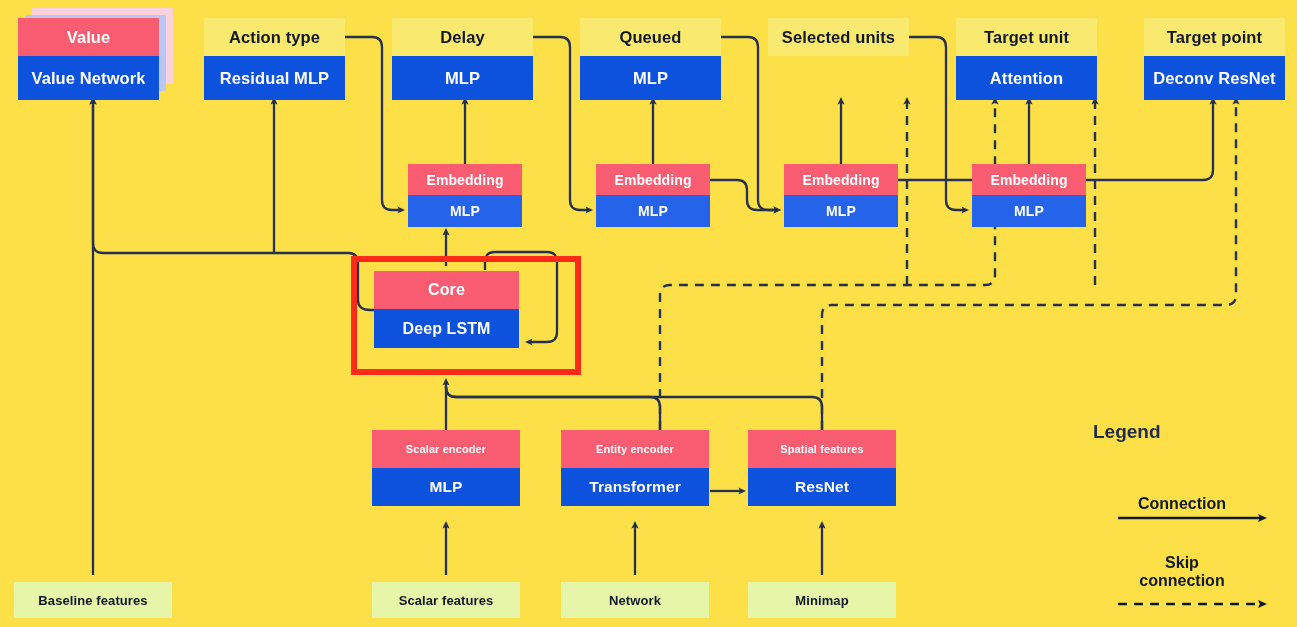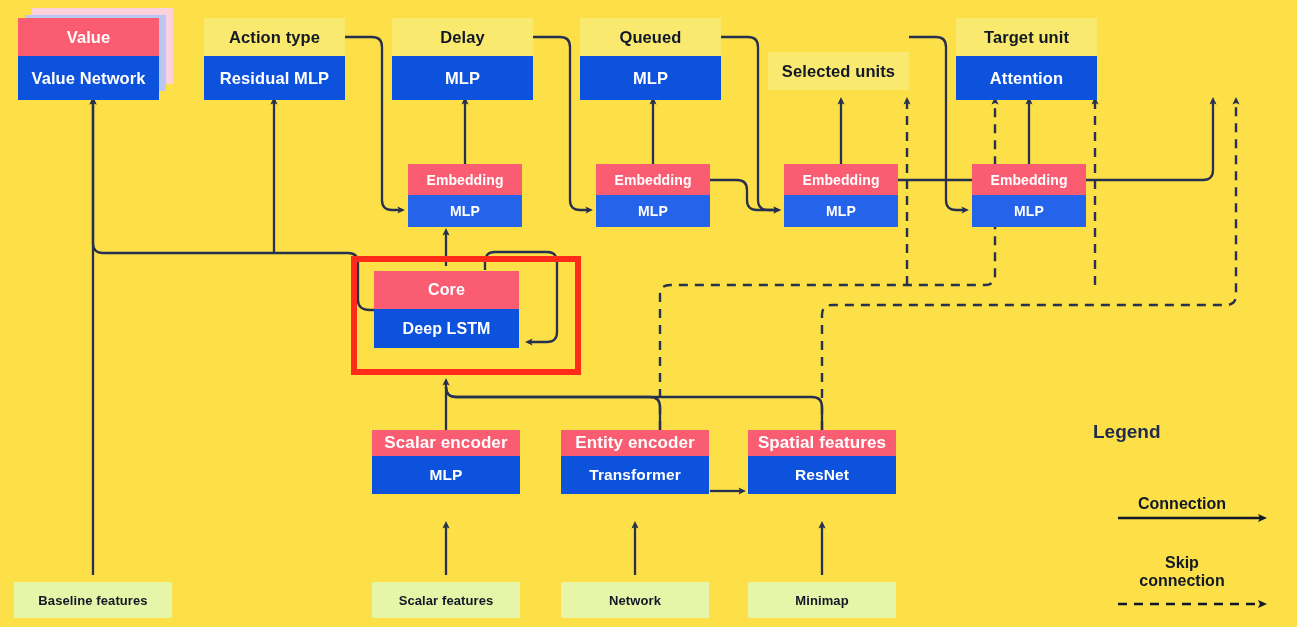--- a/index.html
+++ b/index.html
@@ -37,21 +37,21 @@
   .emb .cell.top{height:31px;font-size:14px;font-weight:600;}
   .emb .cell.bot{height:32px;font-size:14px;font-weight:600;}
 
   
   .core{width:145px;}
   .core .cell.top{height:38px;font-size:16px;}
   .core .cell.bot{height:39px;font-size:16px;}
 
   
   .enc{width:148px;}
-  .enc .cell.top{height:26px;font-size:17px;}
+  .enc .cell.top{height:38px;font-size:11px;}
   .enc .cell.bot{height:38px;font-size:15.5px;}
 
   
   .inp{height:36px;font-size:13px;font-weight:700;}
 
   
   .ghost{position:absolute;border-radius:1px;}
 
   
   #core-highlight{
@@ -152,29 +152,33 @@
   <div class="node head" style="left:392px;top:18px;">
     <div class="cell top c-action">Delay</div>
     <div class="cell bot c-nn">MLP</div>
   </div>
 
   <div class="node head" style="left:580px;top:18px;">
     <div class="cell top c-action">Queued</div>
     <div class="cell bot c-nn">MLP</div>
   </div>
 
-  <div class="node head" style="left:768px;top:18px;margin-top:34px;">
+  <div class="node head" style="left:768px;top:18px;">
     <div class="cell top c-action">Selected units</div>
   </div>
 
   <div class="node head" style="left:956px;top:18px;">
     <div class="cell top c-action">Target unit</div>
     <div class="cell bot c-nn">Attention</div>
   </div>
 
+  <div class="node head" style="left:1144px;top:18px;">
+    <div class="cell top c-action">Target point</div>
+    <div class="cell bot c-nn">Deconv ResNet</div>
+  </div>
 
   <div class="node emb" style="left:408px;top:164px;">
     <div class="cell top c-output">Embedding</div>
     <div class="cell bot c-nn-lite">MLP</div>
   </div>
   <div class="node emb" style="left:596px;top:164px;">
     <div class="cell top c-output">Embedding</div>
     <div class="cell bot c-nn-lite">MLP</div>
   </div>
   <div class="node emb" style="left:784px;top:164px;">

